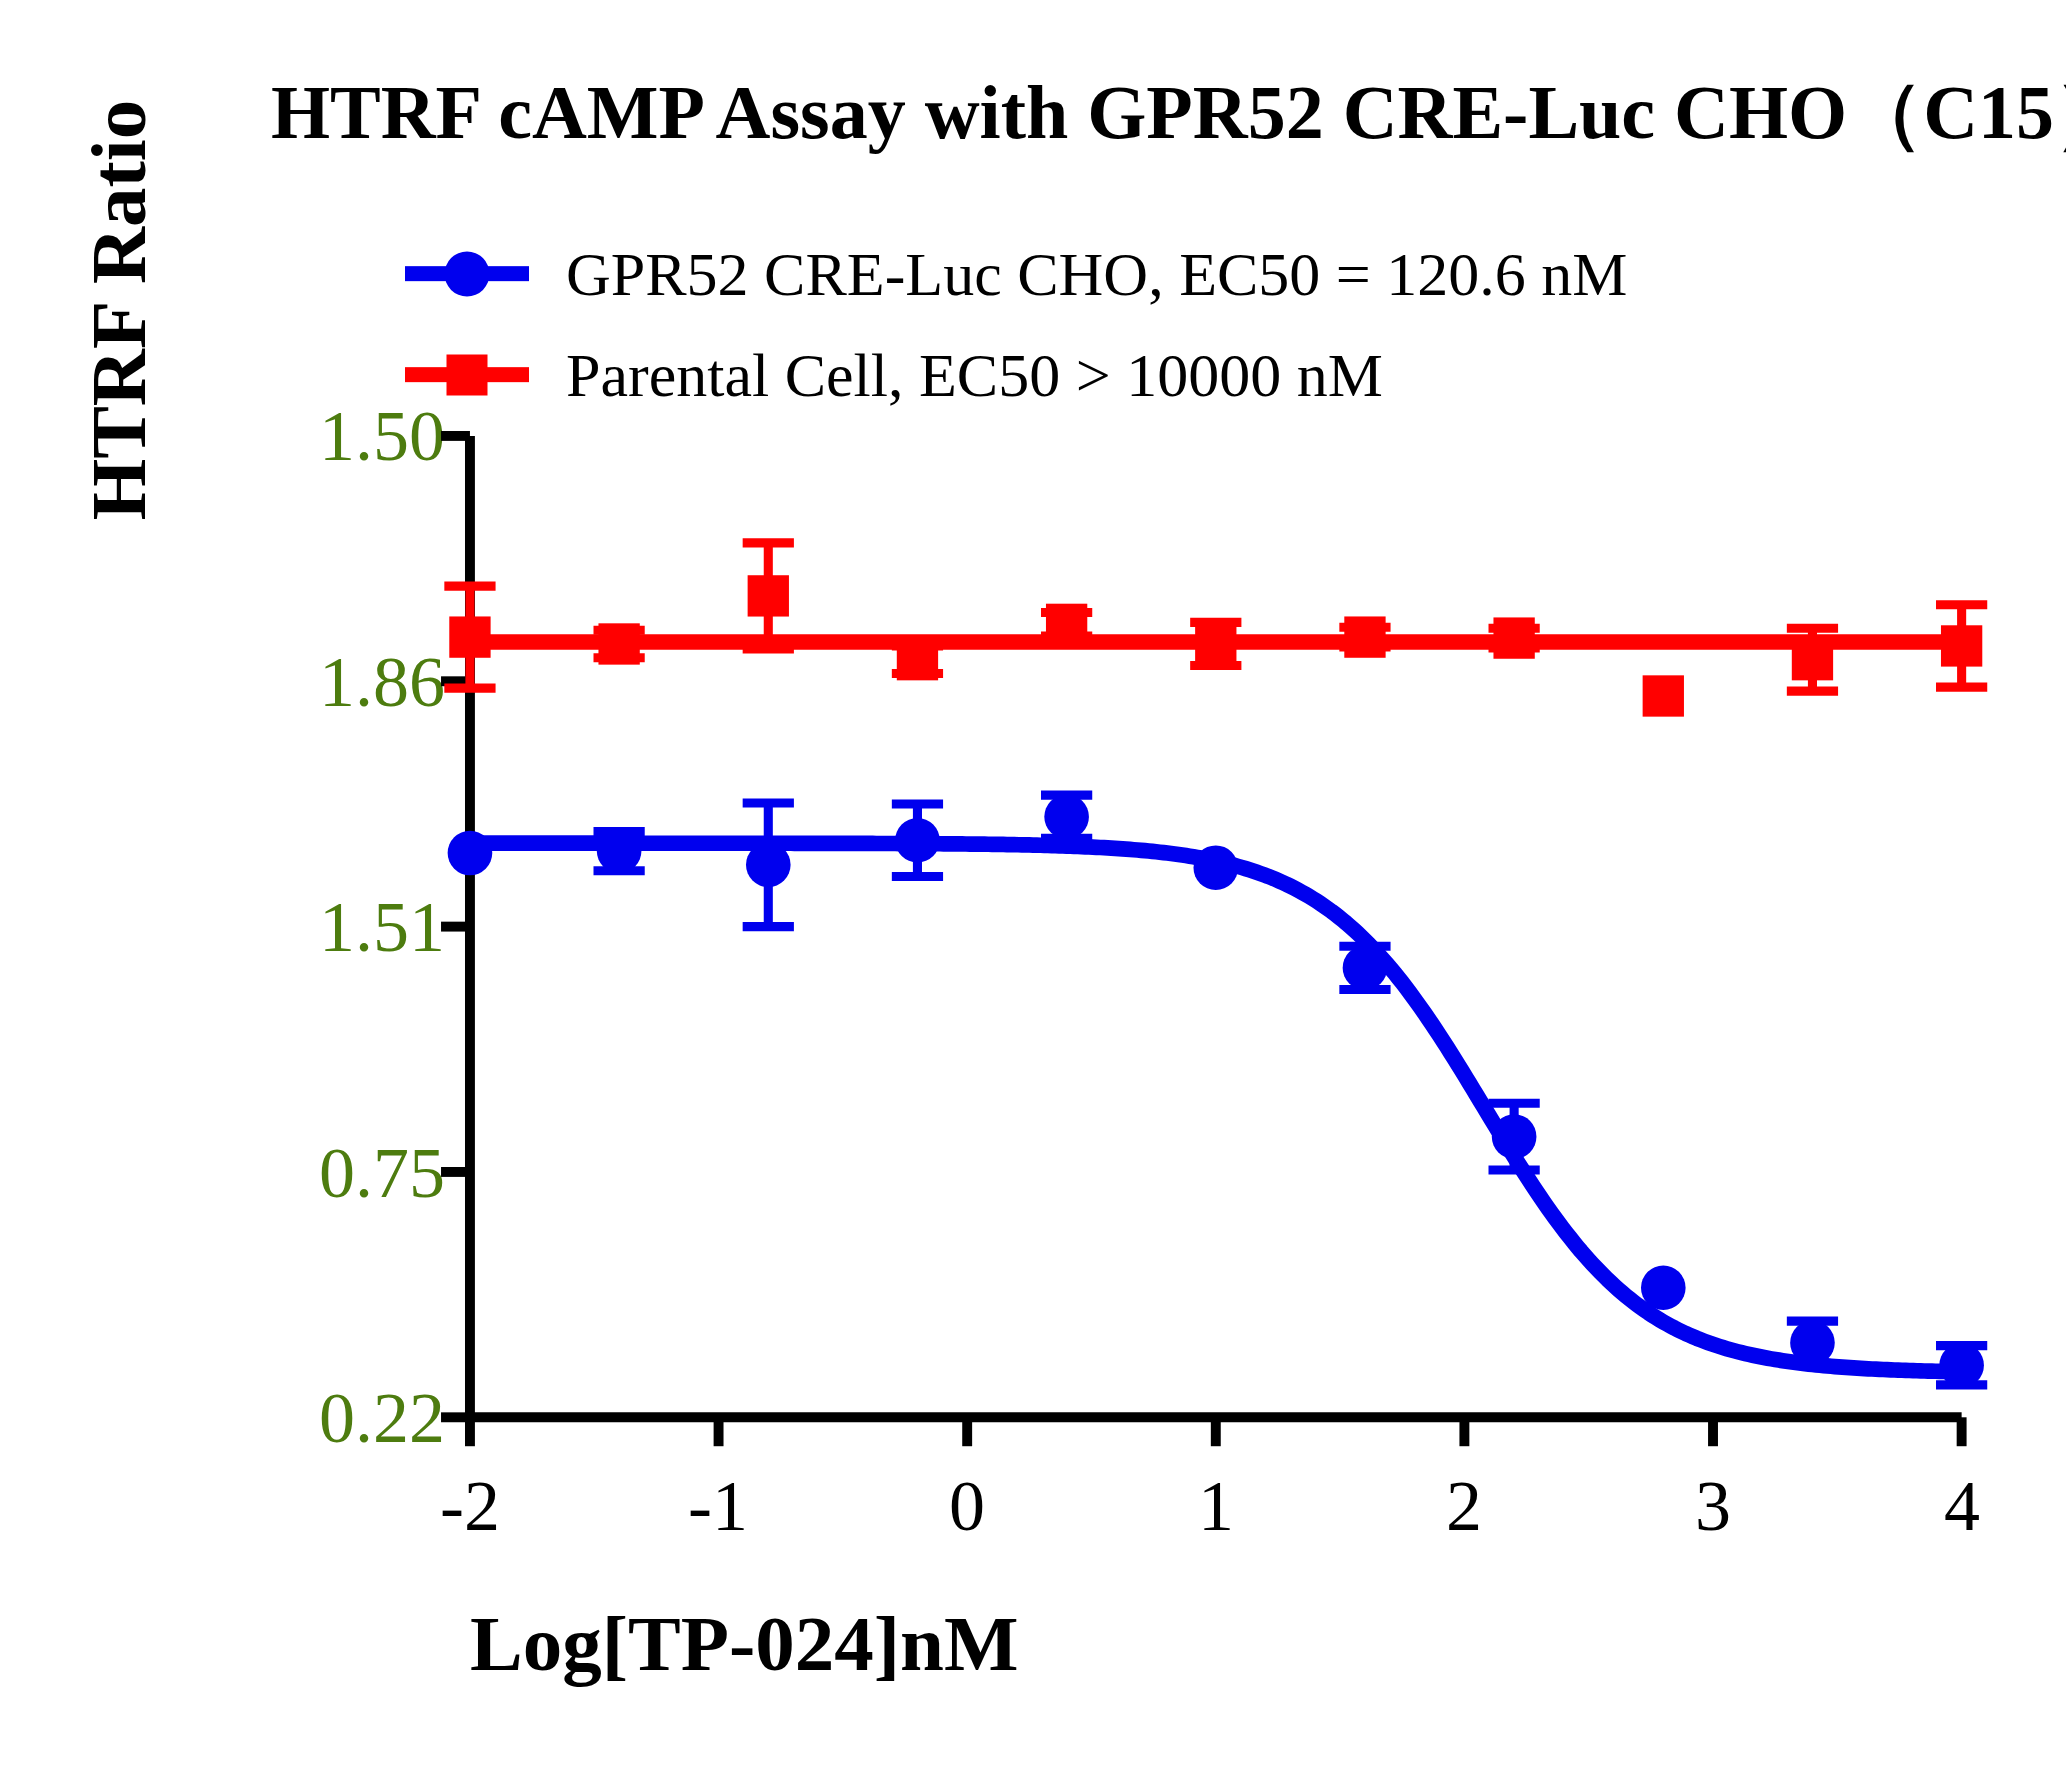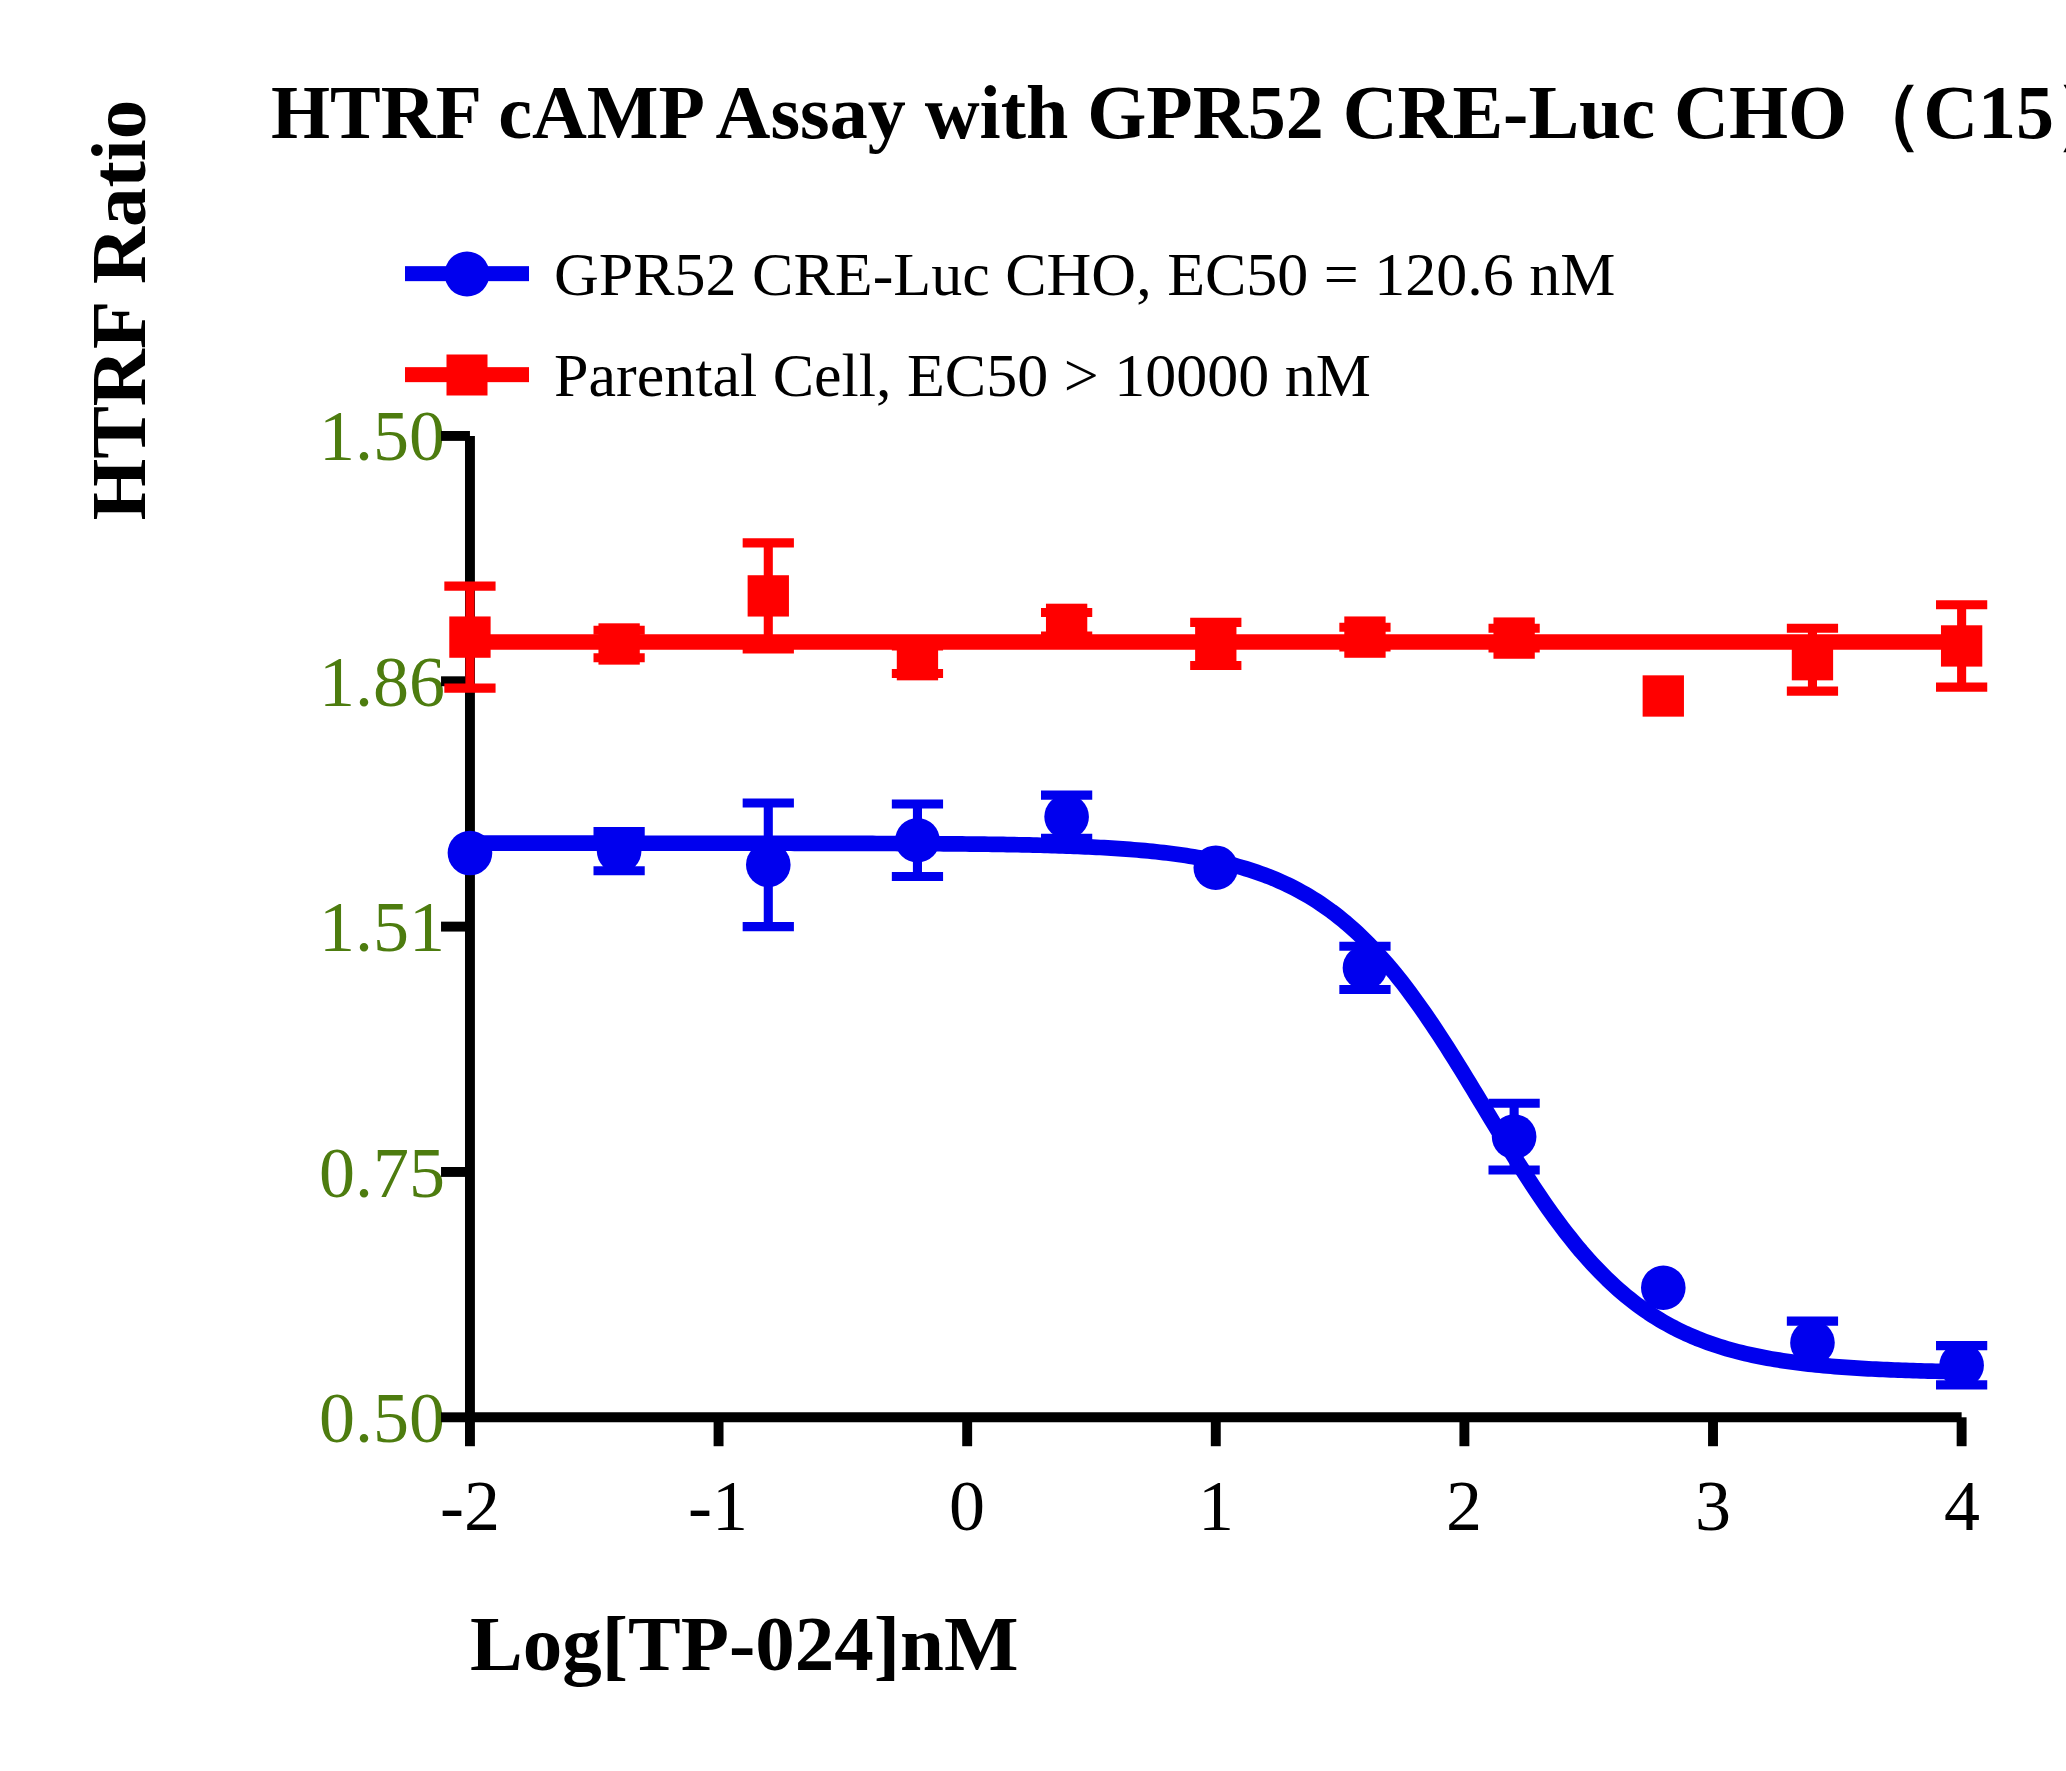--- a/index.html
+++ b/index.html
@@ -35,21 +35,21 @@
     position:absolute; left:50%; top:50%; transform:translate(-50%,-50%);
     width:45px; height:45px; border-radius:50%;
   }
   .legend-sym-square{
     position:absolute; left:50%; top:50%; transform:translate(-50%,-50%);
     width:41px; height:41px;
   }
   .legend-label{
     font-family:"Liberation Serif",serif;
     font-size:62px; color:#000000; white-space:nowrap;
-    margin-left:25px; line-height:1;
+    margin-left:37px; line-height:1;
   }
 
   .ylabel{
     position:absolute;
     left:74px; top:620px;
     width:620px;
     transform:rotate(-90deg);
     transform-origin:left top;
     font-family:"Liberation Serif",serif;
     font-weight:bold; font-size:79px; color:#000;
@@ -100,21 +100,21 @@
   </div>
 
   <div class="ylabel">HTRF Ratio</div>
   <div class="xlabel">Log[TP-024]nM</div>
 
   <div id="ytick-labels">
       <div class="ytick-label" style="left: 181px; top: 395px;">1.50</div>
       <div class="ytick-label" style="left: 181px; top: 641px;">1.86</div>
       <div class="ytick-label" style="left: 181px; top: 886px;">1.51</div>
       <div class="ytick-label" style="left: 181px; top: 1132px;">0.75</div>
-      <div class="ytick-label" style="left: 181px; top: 1377px;">0.50</div>
+      <div class="ytick-label" style="left: 181px; top: 1377px;">0.22</div>
     </div>
   <div id="xtick-labels">
       <div class="xtick-label" style="left: 408px; top: 1465px;">-2</div>
       <div class="xtick-label" style="left: 656px; top: 1465px;">-1</div>
       <div class="xtick-label" style="left: 905px; top: 1465px;">0</div>
       <div class="xtick-label" style="left: 1154px; top: 1465px;">1</div>
       <div class="xtick-label" style="left: 1402px; top: 1465px;">2</div>
       <div class="xtick-label" style="left: 1651px; top: 1465px;">3</div>
       <div class="xtick-label" style="left: 1900px; top: 1465px;">4</div>
     </div>

